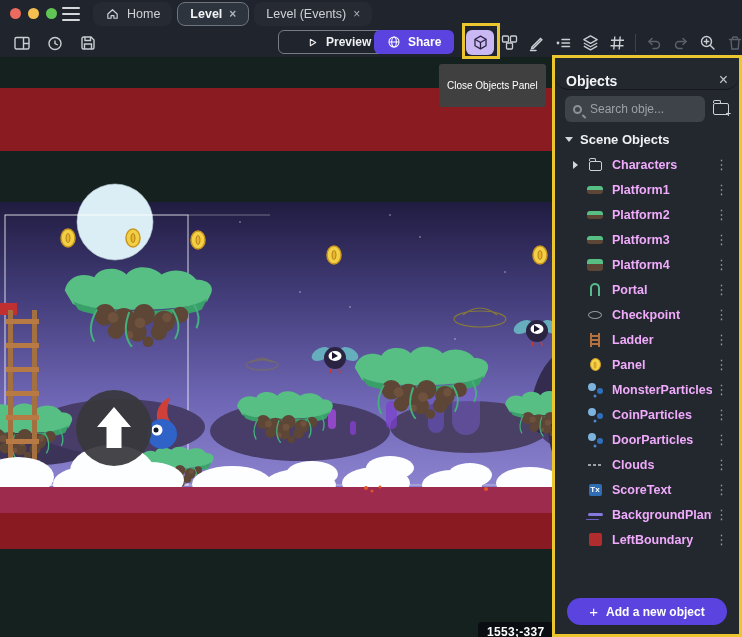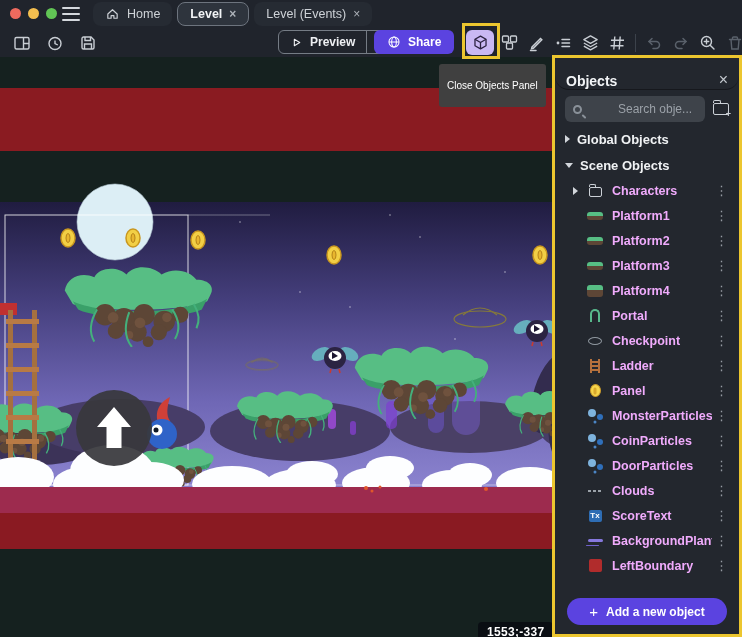--- a/index.html
+++ b/index.html
@@ -21,21 +21,21 @@
   .tab .close{color:#aeb3ba;font-size:12px;line-height:1;cursor:pointer;}
   .tab .close::before{content:"×";}
 
   
   .toolbar{position:absolute;left:0;top:28px;width:742px;height:29px;background:#20242c;z-index:20;}
   .tb-left{position:absolute;left:10px;top:3px;display:flex;gap:9px;}
   .icon-btn{width:24px;height:24px;display:flex;align-items:center;justify-content:center;cursor:pointer;border-radius:5px;}
   .icon-btn svg{display:block;}
   .icon-btn.dim svg *{stroke:#5a616b !important;}
   .preview-btn{position:absolute;left:278px;top:2px;height:24px;display:flex;align-items:center;
-       border:1px solid #757c85;border-radius:6px;color:#eef0f3;cursor:pointer;}
+       border:1px solid #757c85;border-radius:6px;color:#eef0f3;cursor:pointer;padding-left:16px;}
   .preview-main{display:flex;align-items:center;gap:7px;padding:0 11px;font-size:12px;font-weight:bold;}
   .preview-caret{border-left:1px solid #757c85;padding:0 7px;height:100%;display:flex;align-items:center;}
   .share-btn{position:absolute;left:374px;top:2px;height:24px;display:flex;align-items:center;gap:7px;
        background:#5b43e0;border-radius:6px;padding:0 13px;color:#fff;font-size:12px;font-weight:bold;cursor:pointer;}
   .tb-right{position:absolute;left:466px;top:2px;display:flex;align-items:center;gap:3px;}
   .cube-btn{width:28px;height:25px;background:#c9b8f3;border-radius:6px;display:flex;align-items:center;justify-content:center;cursor:pointer;}
   .tb-sep{width:1px;height:18px;background:#3c424b;margin:0 3px;}
   .hl-cube{position:absolute;left:462px;top:23px;width:38px;height:36px;border:3px solid #ecc62f;z-index:30;pointer-events:none;}
 
   
@@ -50,21 +50,21 @@
   
   .panel{position:absolute;left:552px;top:55px;width:190px;height:582px;z-index:40;
        border:3px solid #ecc62f;background:#23272e;display:flex;flex-direction:column;}
   .panel-header{height:32px;display:flex;align-items:flex-end;padding:0 11px;border-bottom:1px solid #16181d;border-radius:14px;}
   .panel-title{color:#f2f4f6;font-size:14px;font-weight:bold;flex:1;}
   .panel-close{color:#c3c8ce;font-size:14px;cursor:pointer;}
   .panel-close::before{content:"×";font-size:16px;}
   .search-row{display:flex;align-items:center;gap:8px;padding:6px 10px 4px 10px;}
   .search-box{flex:1;height:26px;background:#3e434a;border-radius:6px;display:flex;align-items:center;padding:0 8px;gap:6px;}
   .search-box input{background:transparent;border:none;outline:none;color:#e4e7ea;font-size:12px;width:100%;
-       font-family:"Liberation Sans",sans-serif;margin-left:28px;}
+       font-family:"Liberation Sans",sans-serif;}
   .search-box input::placeholder{color:#9ba1a8;}
   .mag{width:9px;height:9px;border:2px solid #8a9199;border-radius:50%;position:relative;flex:none;}
   .mag::after{content:"";position:absolute;width:2px;height:5px;background:#8a9199;left:8px;top:7px;transform:rotate(-45deg);border-radius:1px;}
   .folder-add{position:relative;width:16px;height:12px;border:1.5px solid #ccd1d7;border-radius:2px;cursor:pointer;flex:none;}
   .folder-add::before{content:"";position:absolute;top:-4px;left:-1px;width:6px;height:2px;border:1.5px solid #ccd1d7;border-bottom:none;border-radius:2px 2px 0 0;}
   .folder-add::after{content:"+";position:absolute;right:-3px;bottom:-5px;color:#ccd1d7;font-size:9px;font-weight:bold;}
   .tree{flex:1;overflow:hidden;}
   .section-row{height:26px;display:flex;align-items:center;gap:7px;padding:0 10px;cursor:pointer;}
   .section-label{color:#f0f2f4;font-size:13px;font-weight:bold;}
   .tri-r{width:0;height:0;border-top:4px solid transparent;border-bottom:4px solid transparent;border-left:5px solid #d2d6db;}
@@ -484,24 +484,20 @@
     </div>
     <div class="search-row">
       <div class="search-box">
         <span class="mag"></span>
         <input type="text" placeholder="Search obje..." style="">
       </div>
       <span class="folder-add"></span>
     </div>
     <div class="tree">
       <div class="section-row">
-        <span class="tri-r"></span>
-        <span class="section-label">Global Objects</span>
-      </div>
-      <div class="section-row">
         <span class="tri-d"></span>
         <span class="section-label">Scene Objects</span>
       </div>
       <div id="object-list">
           <div class="obj-row is-folder">
     <span class="chev"></span>
     <span class="obj-icon-slot">
               <span class="obj-icon icon-folder"></span>
             </span>
     <span class="obj-label">Characters</span>

